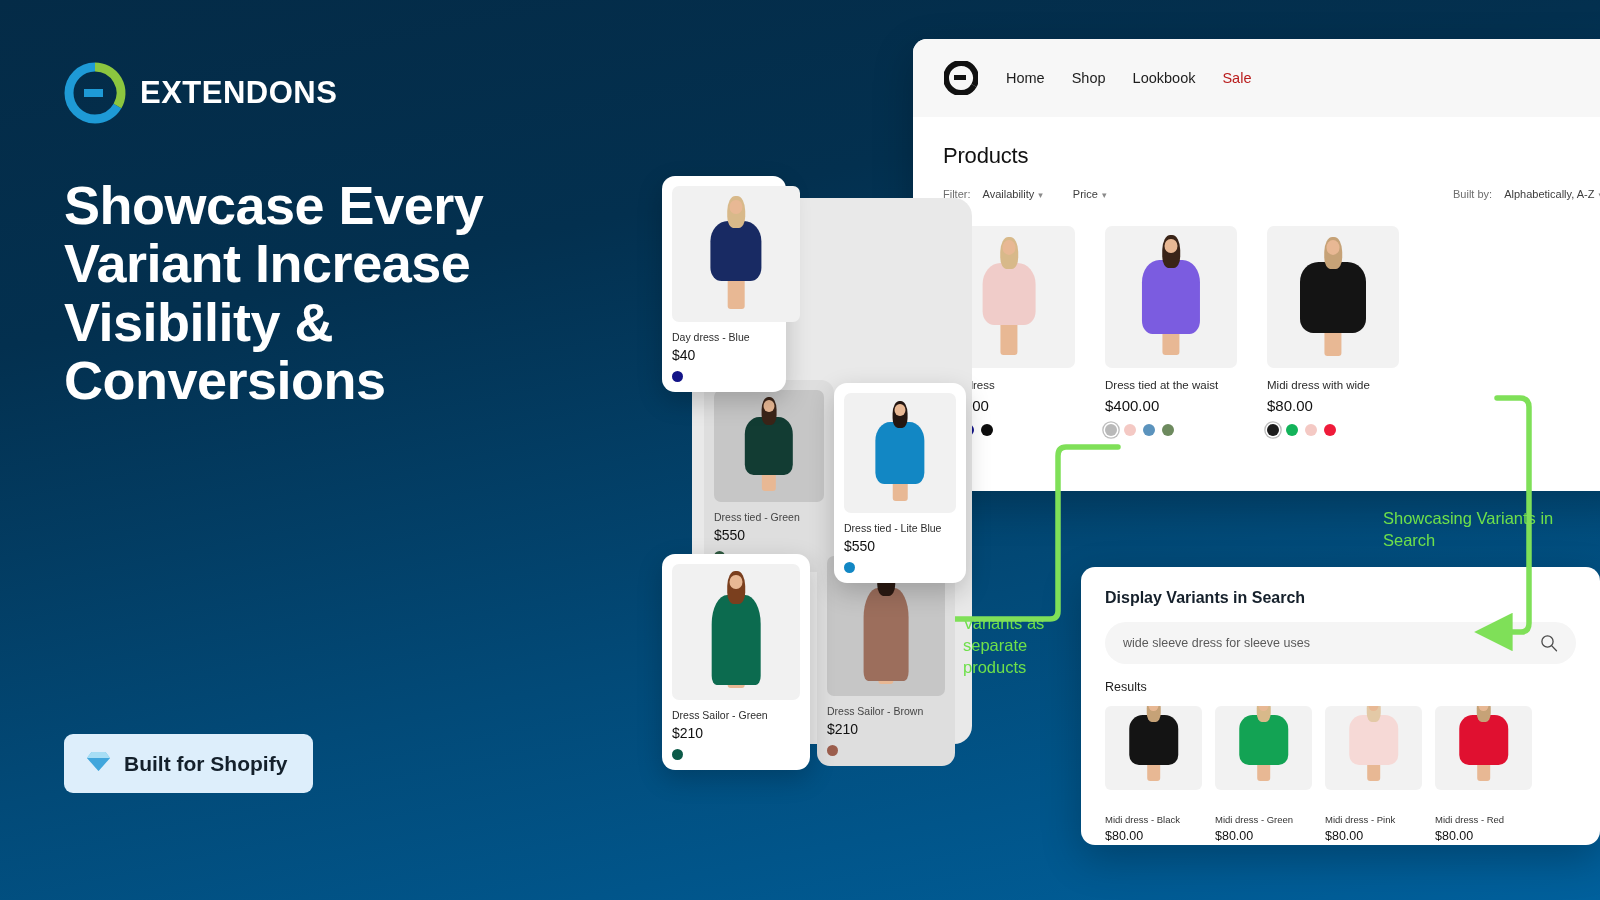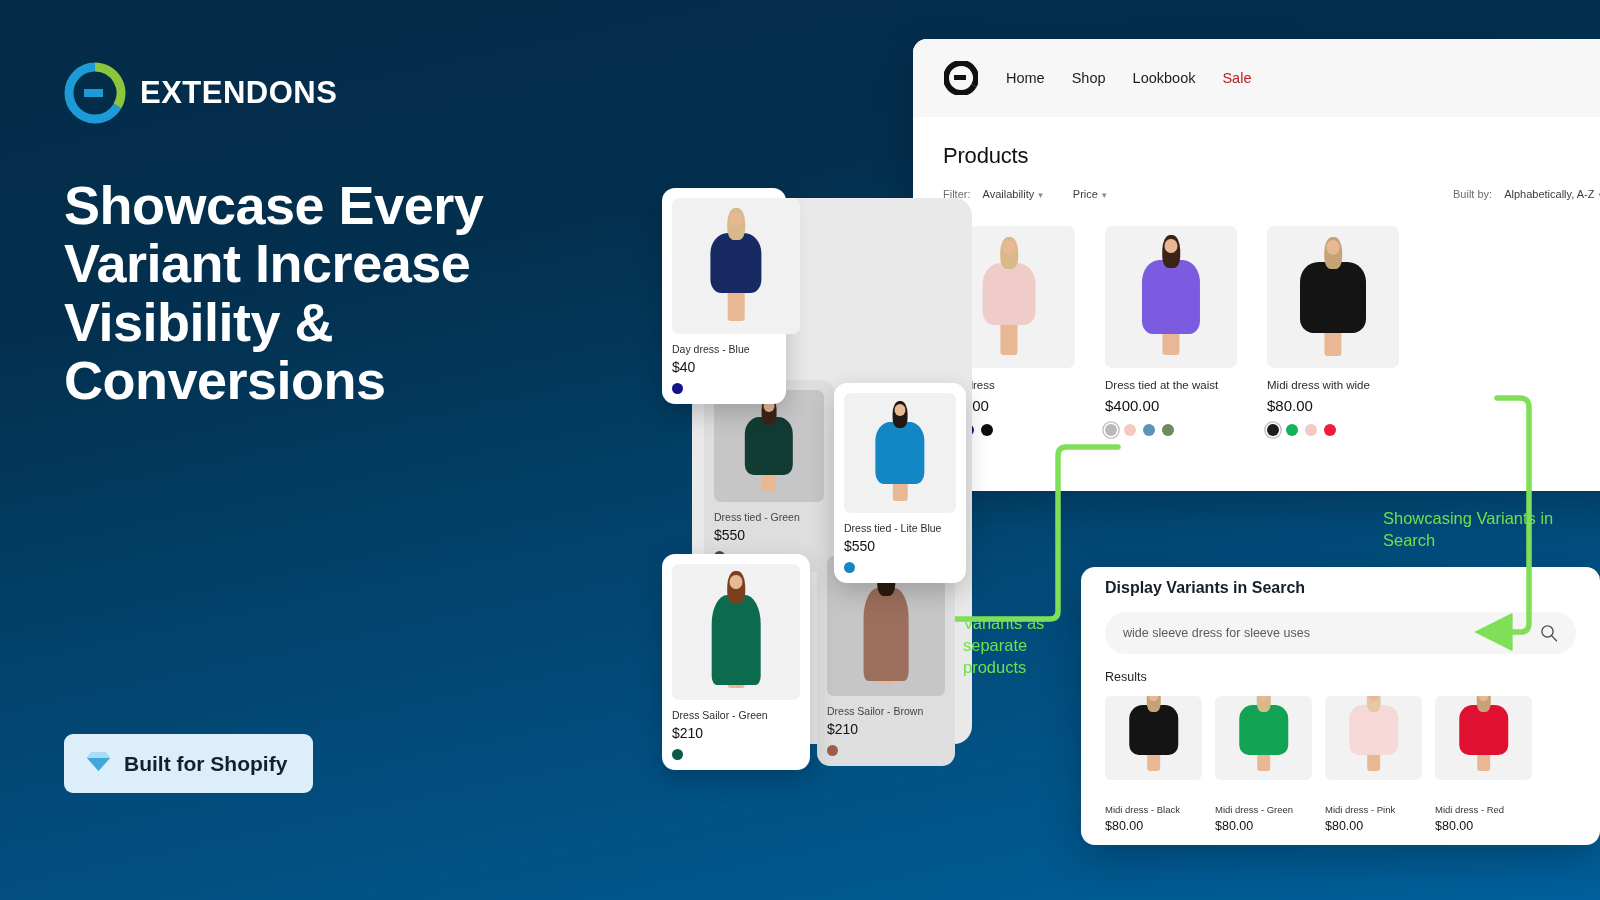--- a/index.html
+++ b/index.html
@@ -79,21 +79,21 @@
   .vcard-photo { border-radius: 7px; background: #f1f1f1; position: relative; overflow: hidden; }
   .vcard.muted .vcard-photo { background: #c6c6c6; }
   .vcard-name { font-size: 10.5px; color: #2c2c2c; margin-top: 9px; white-space: nowrap; }
   .vcard.muted .vcard-name { color: #454545; }
   .vcard-price { font-size: 14px; color: #111; margin-top: 4px; }
   .vcard-swatch { width: 11px; height: 11px; border-radius: 50%; margin-top: 8px; }
 
   
   #search-panel {
     position: absolute; left: 1081px; top: 567px; width: 519px; height: 278px;
-    background: #ffffff; border-radius: 14px; padding: 12px 24px;
+    background: #ffffff; border-radius: 14px; padding: 22px 24px;
     box-shadow: 0 14px 40px rgba(0,0,0,0.24);
   }
   #search-panel-title { font-size: 16px; font-weight: bold; color: #15202b; }
   #search-field {
     margin-top: 15px; height: 42px; background: #f5f5f5; border-radius: 21px;
     display: flex; align-items: center; padding: 0 18px;
   }
   #search-value { font-size: 12.5px; color: #5a5a5a; }
   #search-icon { margin-left: auto; width: 18px; height: 18px; }
   #results-label { font-size: 12.5px; color: #1d1d1d; margin-top: 16px; font-weight: normal; }
@@ -241,21 +241,21 @@
             <span class="swatch" style="background: rgb(239, 27, 58);"></span>
           </div>
         </div>
       </div>
   </div>
 </div>
 
 <div id="variant-stack">
   <div id="variant-backdrop"></div>
 
-<div class="vcard" style="left: 0px; top: 12px; width: 124px; z-index: 3;">
+<div class="vcard" style="left: 0px; top: 0px; width: 124px; z-index: 3;">
       <div class="vcard-photo" style="width: 128px; height: 136px;">
         <div class="fig" style="width: 128px; height: 136px;">
           <div class="hair" style="top:9.96px;width:17.55px;height:32.5px;background:#d8b98a"></div>
           <div class="head" style="top:13.600000000000001px;width:13px;height:14.560000000000002px"></div>
           <div class="legs" style="top:93.19999999999999px;width:16.64px;height:29.92px"></div>
           <div class="body" style="top:35.36px;width:51.2px;height:59.84px;background:#182a63;border-radius:34% 34% 22% 22%"></div>
         </div>
       </div>
       <div class="vcard-name">Day dress - Blue</div>
       <div class="vcard-price">$40</div>

